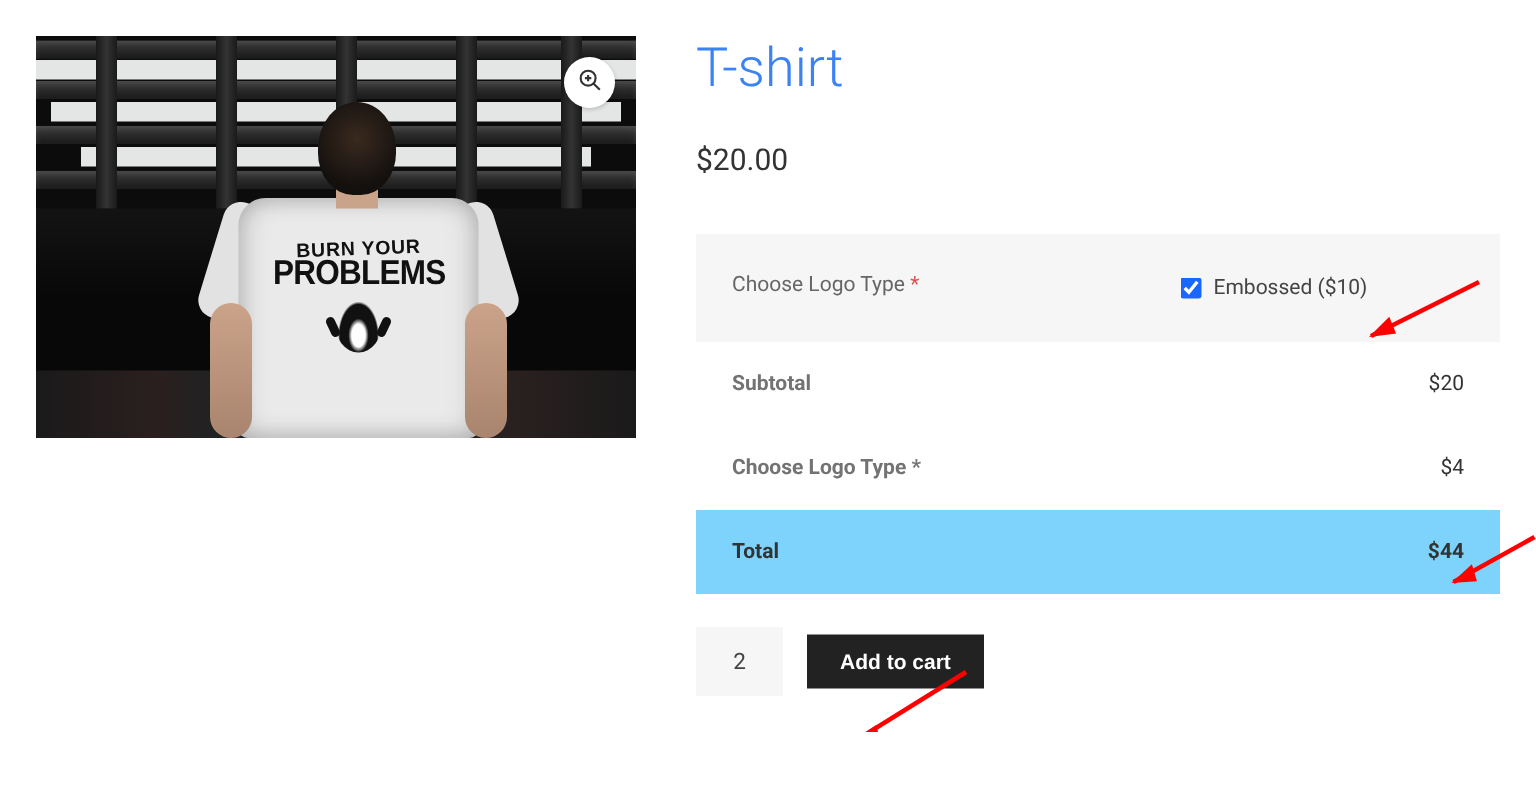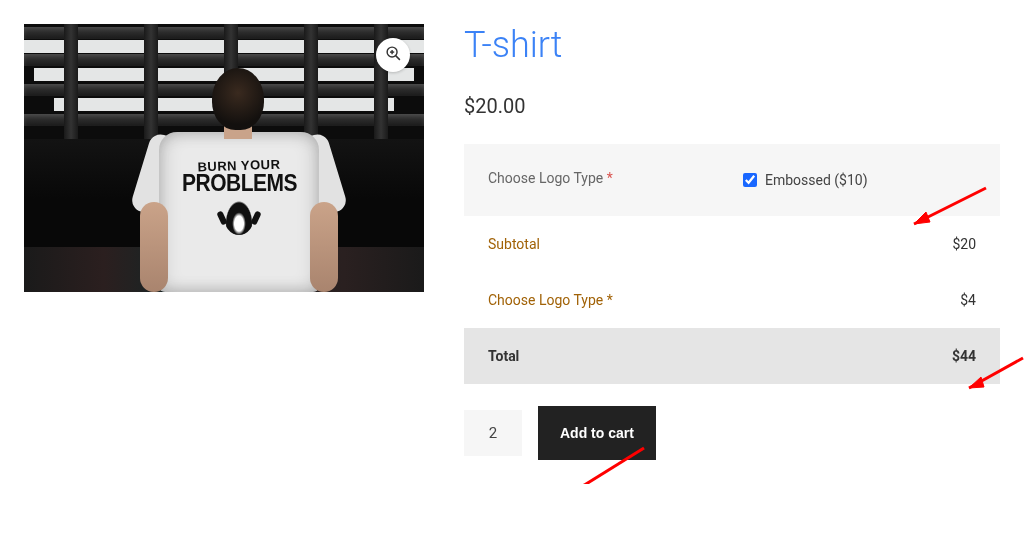--- a/index.html
+++ b/index.html
@@ -77,36 +77,36 @@
     .print .flame{margin:2px auto 0; width:32px; height:38px; background:radial-gradient(ellipse at 50% 70%,#fff 0%,#fff 20%,#111 30%,#111 55%,transparent 60%); border-radius:50% 50% 55% 55% / 50% 50% 60% 60%; position:relative;}
     .print .flame::before,.print .flame::after{content:"";position:absolute;width:6px;height:14px;background:#111;border-radius:3px;}
     .print .flame::before{left:-4px;top:14px;transform:rotate(-25deg);}
     .print .flame::after{right:-4px;top:14px;transform:rotate(25deg);}
 
     .zoom-btn{position:absolute; top:14px; right:14px; width:34px; height:34px; background:#fff; border-radius:50%; display:flex; align-items:center; justify-content:center; box-shadow:0 1px 3px rgba(0,0,0,.2); cursor:pointer;}
     .zoom-btn svg{width:17px;height:17px;stroke:#333;stroke-width:2;fill:none;}
 
     .right-col{flex:1; min-width:0;}
     .title{font-size:36px; font-weight:300; color:#3b82f6; margin-bottom:28px;}
-    .price{font-size:20px; font-weight:400; color:#333; margin-bottom:26px;}
+    .price{font-size:20px; font-weight:400; color:#333; margin-bottom:38px;}
     .option-box{background:#f6f6f6; padding:26px 24px 26px 24px; display:flex;}
     .option-label{font-size:14px; color:#666; flex-basis:255px;}
     .asterisk{color:#d9534f;}
     .option-choices{flex:1;}
-    .choice{display:flex; align-items:center; gap:8px; padding:2px 0; font-size:14px; color:#444;}
+    .choice{display:flex; align-items:center; gap:8px; padding:2px 0; font-size:14px; color:#444;margin-left:44px;}
     .choice input[type=checkbox]{width:14px; height:14px; accent-color:#1967ff; cursor:pointer;}
     .row{display:flex; justify-content:space-between; padding:20px 24px; font-size:14px;}
-    .row .k{color:#a16207;}
+    .row .k{color:#737373;font-weight:bold;}
     .row .v{color:#333;}
-    .row.total{background:#e5e5e5;}
+    .row.total{background:#7dd3fc;}
     .row.total .k{font-weight:700; color:#333;}
     .row.total .v{font-weight:700;}
     .cart-row{display:flex; gap:16px; margin-top:22px; align-items:center;}
     .qty{width:58px; height:46px; background:#f6f6f6; border:none; text-align:center; font-size:15px; color:#444; font-family:inherit;}
-    .addcart{height:54px; padding:0 22px; background:#222; color:#fff; border:none; font-size:14px; font-weight:700; cursor:pointer;}
+    .addcart{height:36px; padding:0 22px; background:#222; color:#fff; border:none; font-size:14px; font-weight:700; cursor:pointer;}
 
     
     .arrow{position:absolute; pointer-events:none;}
     .arrow svg{overflow:visible;}
     .arrow line, .arrow polygon{stroke:#ff0000; fill:#ff0000;}
   </style>
 </head>
 <body>
 
 <div class="container">

